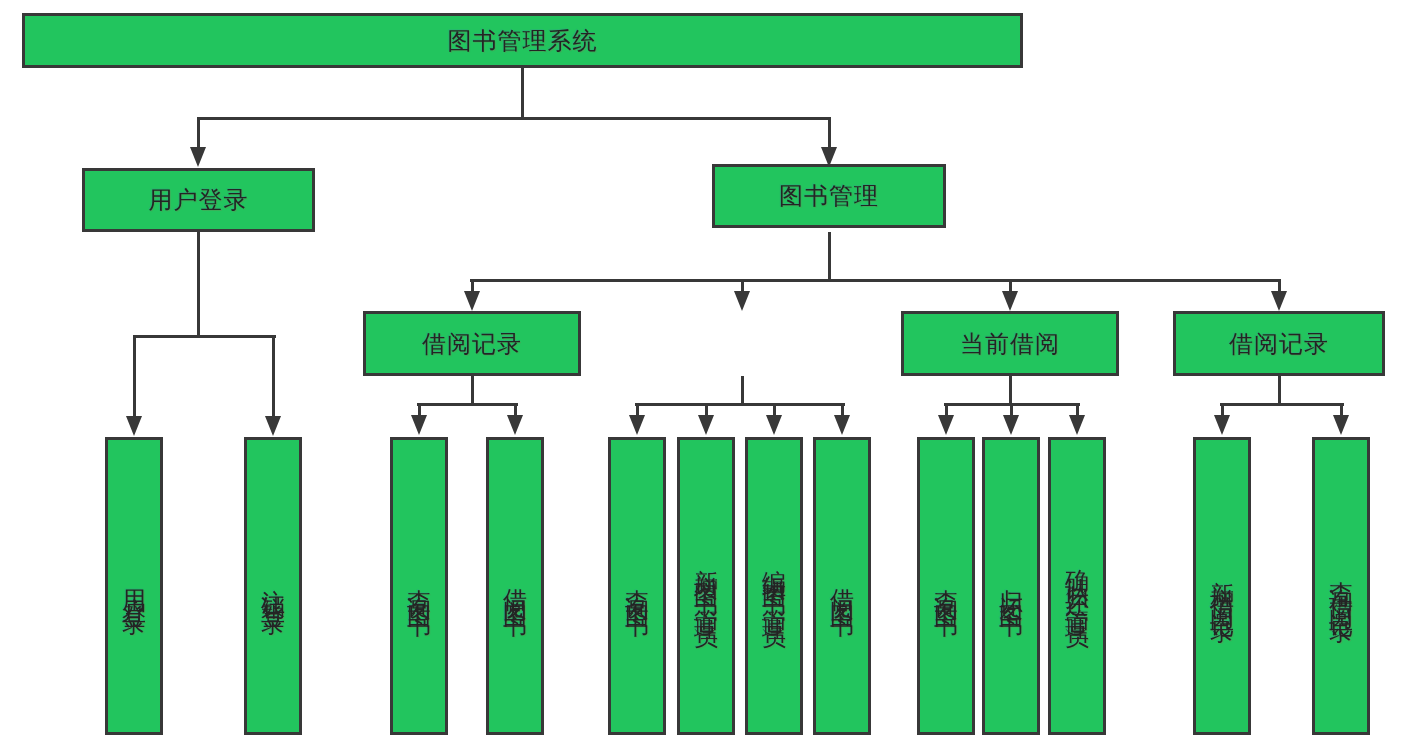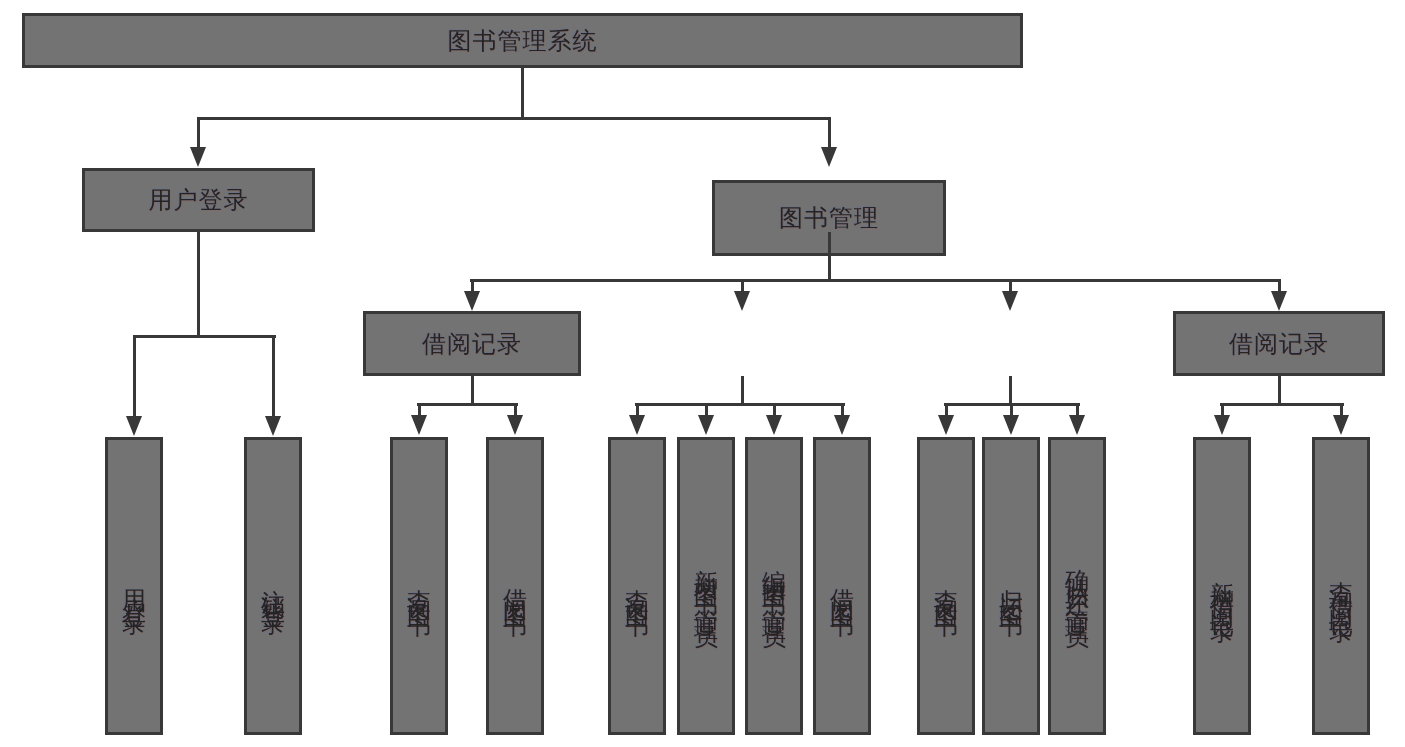--- a/index.html
+++ b/index.html
@@ -8,21 +8,21 @@
   .canvas {
     position: relative;
     width: 1405px;
     height: 747px;
     background: #ffffff;
     overflow: hidden;
   }
   .node {
     position: absolute;
     border: 3px solid #383838;
-    background: #737373;
+    background: #22c55e;
     display: flex;
     align-items: center;
     justify-content: center;
     color: #242424;
     font-size: 24px;
   }
   .hlabel {
     letter-spacing: 1px;
     white-space: nowrap;
     text-shadow: 1px 1px 0 rgba(190,70,70,.16), -1px -1px 0 rgba(70,100,210,.16);
@@ -67,21 +67,21 @@
   <div class="line" style="left:521px;top:68px;width:3px;height:52px"></div>
   <div class="line" style="left:197px;top:117px;width:633px;height:3px"></div>
   <div class="line" style="left:197px;top:117px;width:3px;height:32px"></div>
   <div class="ah" style="left:190px;top:147px"></div>
   <div class="line" style="left:828px;top:117px;width:3px;height:32px"></div>
   <div class="ah" style="left:821px;top:147px"></div>
 
   <div class="node" style="left:82px;top:168px;width:233px;height:64px">
     <span class="hlabel">用户登录</span>
   </div>
-  <div class="node" style="left:712px;top:180px;width:234px;height:76px">
+  <div class="node" style="left:712px;top:164px;width:234px;height:64px">
     <span class="hlabel">图书管理</span>
   </div>
 
   <div class="line" style="left:197px;top:232px;width:3px;height:106px"></div>
   <div class="line" style="left:133px;top:335px;width:143px;height:3px"></div>
   <div class="line" style="left:133px;top:335px;width:3px;height:85px"></div>
   <div class="ah" style="left:126px;top:416px"></div>
   <div class="line" style="left:272px;top:335px;width:3px;height:85px"></div>
   <div class="ah" style="left:265px;top:416px"></div>
 
@@ -91,20 +91,23 @@
   <div class="ah" style="left:464px;top:291px"></div>
   <div class="line" style="left:741px;top:279px;width:3px;height:16px"></div>
   <div class="ah" style="left:734px;top:291px"></div>
   <div class="line" style="left:1009px;top:279px;width:3px;height:16px"></div>
   <div class="ah" style="left:1002px;top:291px"></div>
   <div class="line" style="left:1278px;top:279px;width:3px;height:16px"></div>
   <div class="ah" style="left:1271px;top:291px"></div>
 
   <div class="node" style="left:363px;top:311px;width:218px;height:65px">
     <span class="hlabel">借阅记录</span>
+  </div>
+  <div class="node" style="left:901px;top:311px;width:218px;height:65px">
+    <span class="hlabel">当前借阅</span>
   </div>
   <div class="node" style="left:1173px;top:311px;width:212px;height:65px">
     <span class="hlabel">借阅记录</span>
   </div>
 
   <div class="line" style="left:471px;top:376px;width:3px;height:30px"></div>
   <div class="line" style="left:417px;top:403px;width:101px;height:3px"></div>
   <div class="line" style="left:418px;top:403px;width:3px;height:14px"></div>
   <div class="ah" style="left:411px;top:415px"></div>
   <div class="line" style="left:514px;top:403px;width:3px;height:14px"></div>

